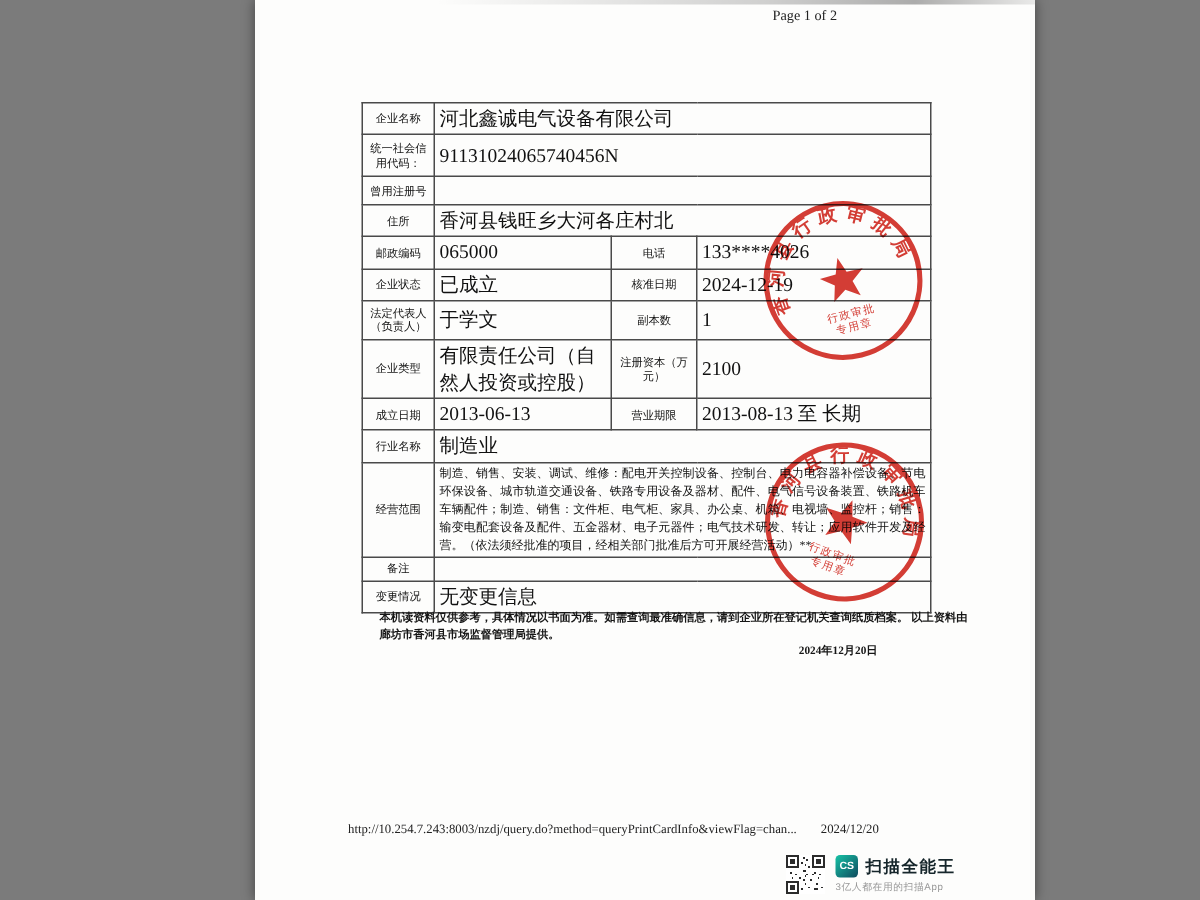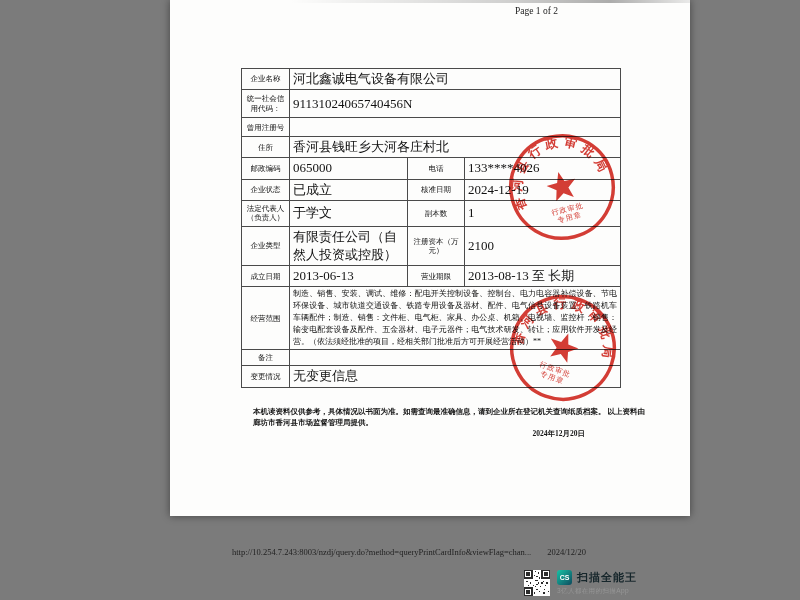--- a/index.html
+++ b/index.html
@@ -1,18 +1,18 @@
 <!DOCTYPE html>
 <html><head>
 <meta charset="utf-8">
 <style>
   html,body{margin:0;padding:0;}
   .canvas{position:relative;width:800px;height:600px;background:#7b7b7b;overflow:hidden;
           font-family:"Liberation Serif","DejaVu Serif",serif;color:#1e1e1e;}
-  .page{position:absolute;left:170px;top:0;width:520px;height:516px;background:#fdfdfc;
+  .page{position:absolute;left:170px;top:0;width:520px;height:600px;background:#fdfdfc;
         box-shadow:0 0 8px rgba(0,0,0,.45);}
   .page::before{content:"";position:absolute;top:0;left:120px;right:0;height:3px;
         background:linear-gradient(to right,transparent,rgba(0,0,0,.18) 55%,rgba(0,0,0,.32) 80%,rgba(0,0,0,.08));}
   .page-indicator{position:absolute;left:345px;top:6px;font-size:9.5px;color:#222;}
   .doc-title{position:absolute;left:71px;top:49px;width:379px;text-align:center;
         font-size:9.5px;font-weight:bold;letter-spacing:1px;}
   table.doc{position:absolute;left:71px;top:68px;width:379px;border-collapse:collapse;
         table-layout:fixed;}
   table.doc td{border:1px solid #4a4a4a;padding:1px 3px;overflow:hidden;}
   td.lbl{text-align:center;font-size:7.5px;line-height:1.25;color:#111;}
@@ -102,20 +102,24 @@
           <td class="lbl">企业类型</td>
           <td class="val">有限责任公司（自然人投资或控股）</td>
           <td class="lbl">注册资本（万元）</td>
           <td class="val">2100</td>
         </tr>
         <tr class="h17">
           <td class="lbl">成立日期</td>
           <td class="val">2013-06-13</td>
           <td class="lbl">营业期限</td>
           <td class="val">2013-08-13 至 长期</td>
+        </tr>
+        <tr class="h16">
+          <td class="lbl">行业名称</td>
+          <td class="val" colspan="3">制造业</td>
         </tr>
         <tr class="h60">
           <td class="lbl">经营范围</td>
           <td class="val scope" colspan="3">制造、销售、安装、调试、维修：配电开关控制设备、控制台、电力电容器补偿设备、节电环保设备、城市轨道交通设备、铁路专用设备及器材、配件、电气信号设备装置、铁路机车车辆配件；制造、销售：文件柜、电气柜、家具、办公桌、机箱、电视墙、监控杆；销售：输变电配套设备及配件、五金器材、电子元器件；电气技术研发、转让；应用软件开发及经营。（依法须经批准的项目，经相关部门批准后方可开展经营活动）**</td>
         </tr>
         <tr class="h16">
           <td class="lbl">备注</td>
           <td class="val" colspan="3"></td>
         </tr>
         <tr class="h18">

